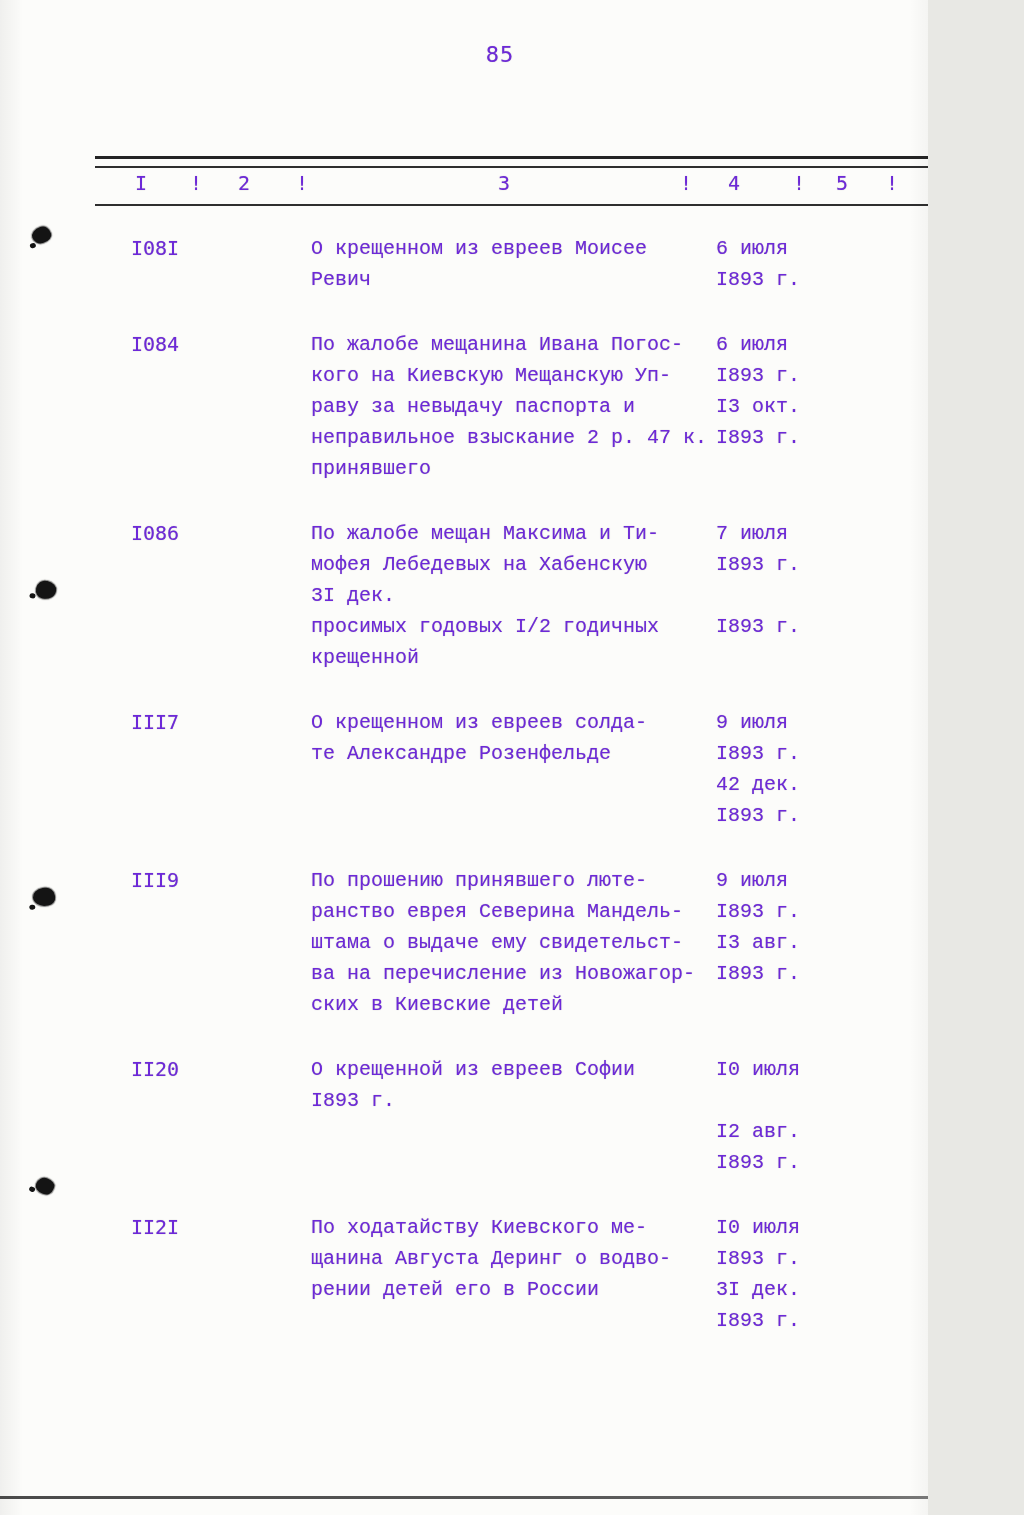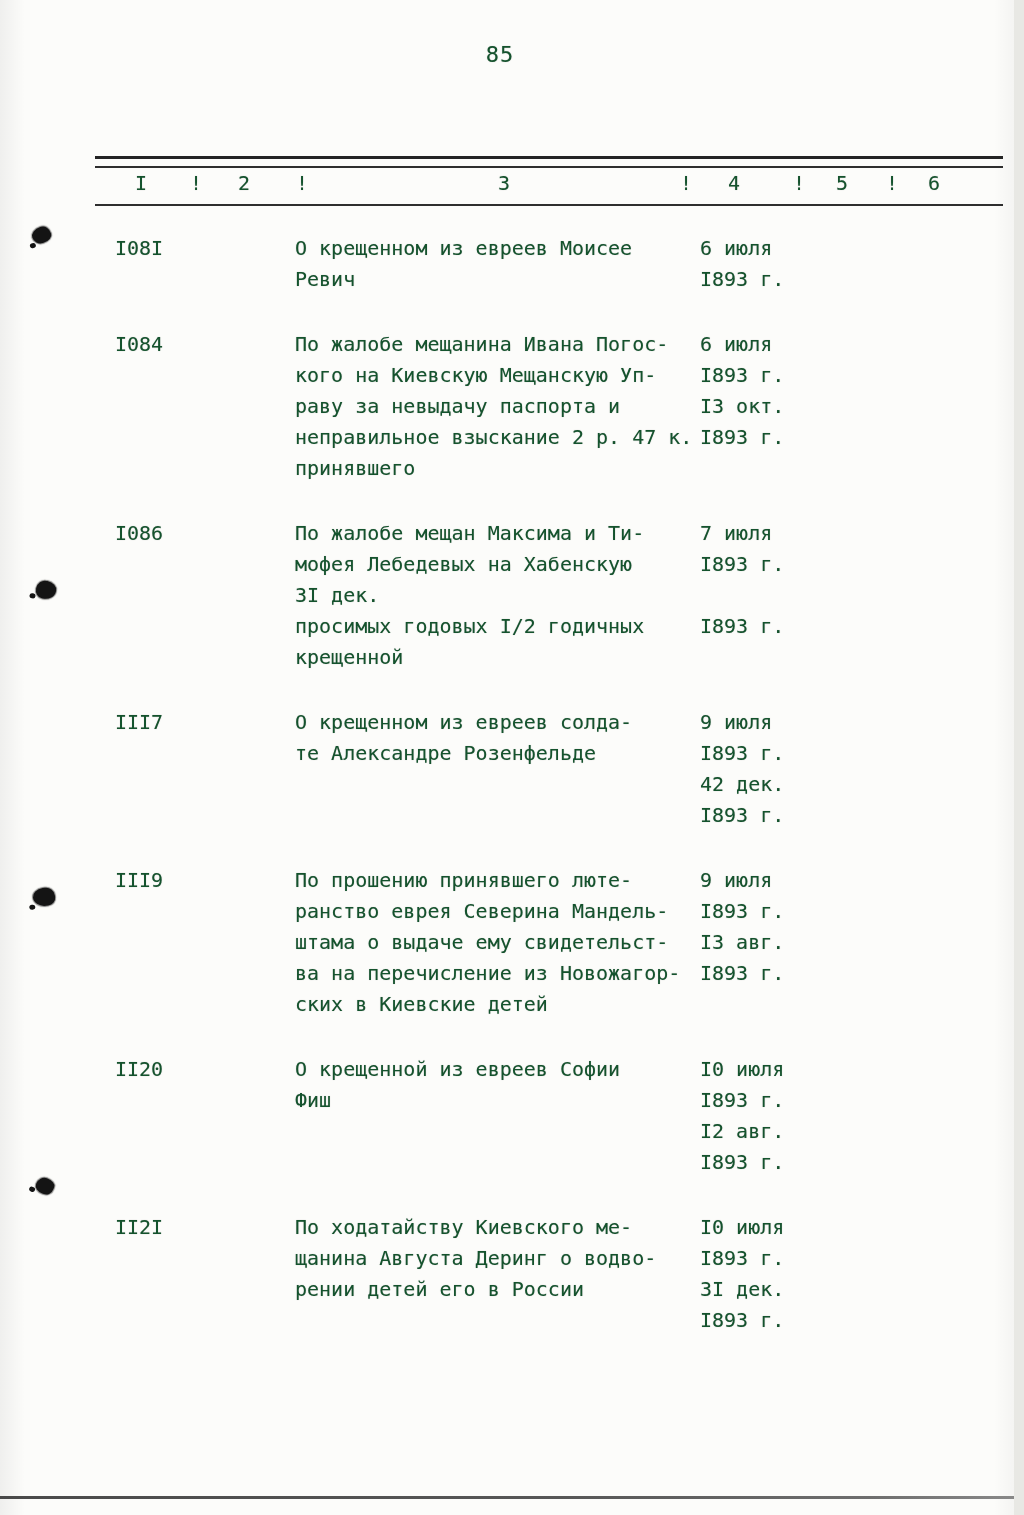--- a/index.html
+++ b/index.html
@@ -2,26 +2,26 @@
 <html><head>
 <meta charset="utf-8">
 <style>
   html, body {
     margin: 0;
     padding: 0;
     background: #e8e8e4;
   }
   .sheet {
     position: relative;
-    width: 1014px;
+    width: 928px;
     height: 1515px;
     background: #fcfcfa;
     overflow: hidden;
     font-family: "DejaVu Sans Mono", "Liberation Mono", monospace;
-    color: #14532d;
+    color: #6d28d9;
   }
   .sheet::before {
     content: "";
     position: absolute;
     inset: 0;
     background: linear-gradient(to right, rgba(0,0,0,0.05), rgba(0,0,0,0) 2.5%),
                 linear-gradient(to left, rgba(0,0,0,0.03), rgba(0,0,0,0) 2%);
     pointer-events: none;
   }
   .typewriter {
@@ -75,31 +75,33 @@
   }
   
   .entries {
     margin-top: 27px;
     font-size: 20px;
   }
   .entry {
     display: flex;
     padding-left: 115px;
     margin-bottom: 34px;
+    margin-left: 16px;
   }
   .entry-id {
     flex: none;
     width: 180px;
     line-height: 31px;
   }
   .entry-body { flex: none; }
   .entry-line {
     display: flex;
     height: 31px;
     line-height: 31px;
+    font-family: Liberation Mono, monospace;
   }
   .desc {
     flex: none;
     width: 405px;
     white-space: pre;
   }
   .date { white-space: pre; }
   
   .ink-blot {
     position: absolute;
@@ -268,21 +270,20 @@
           </div>
         </div>
         <div class="entry">
           <div class="entry-id">II20</div>
           <div class="entry-body">
             <div class="entry-line">
               <span class="desc">О крещенной из евреев Софии</span>
               <span class="date">I0 июля</span>
             </div>
             <div class="entry-line">
-              <span class="desc">Фиш</span>
               <span class="date">I893 г.</span>
             </div>
             <div class="entry-line">
               <span class="desc"></span>
               <span class="date">I2 авг.</span>
             </div>
             <div class="entry-line">
               <span class="desc"></span>
               <span class="date">I893 г.</span>
             </div>

